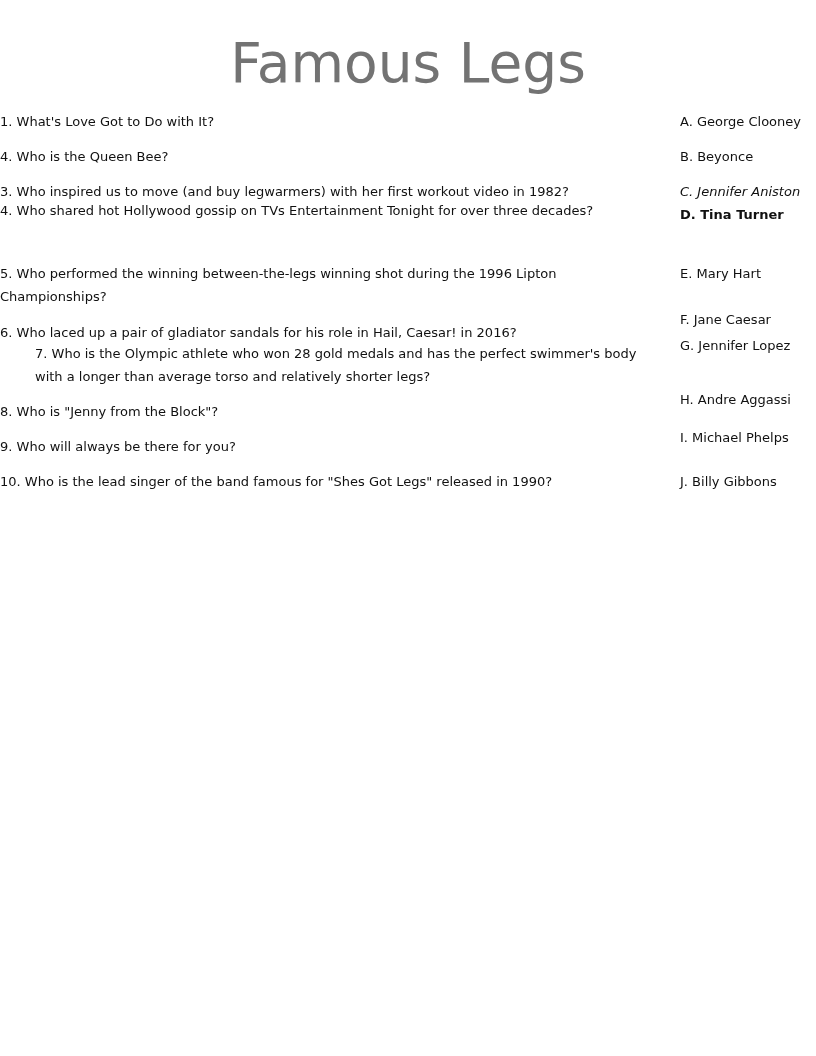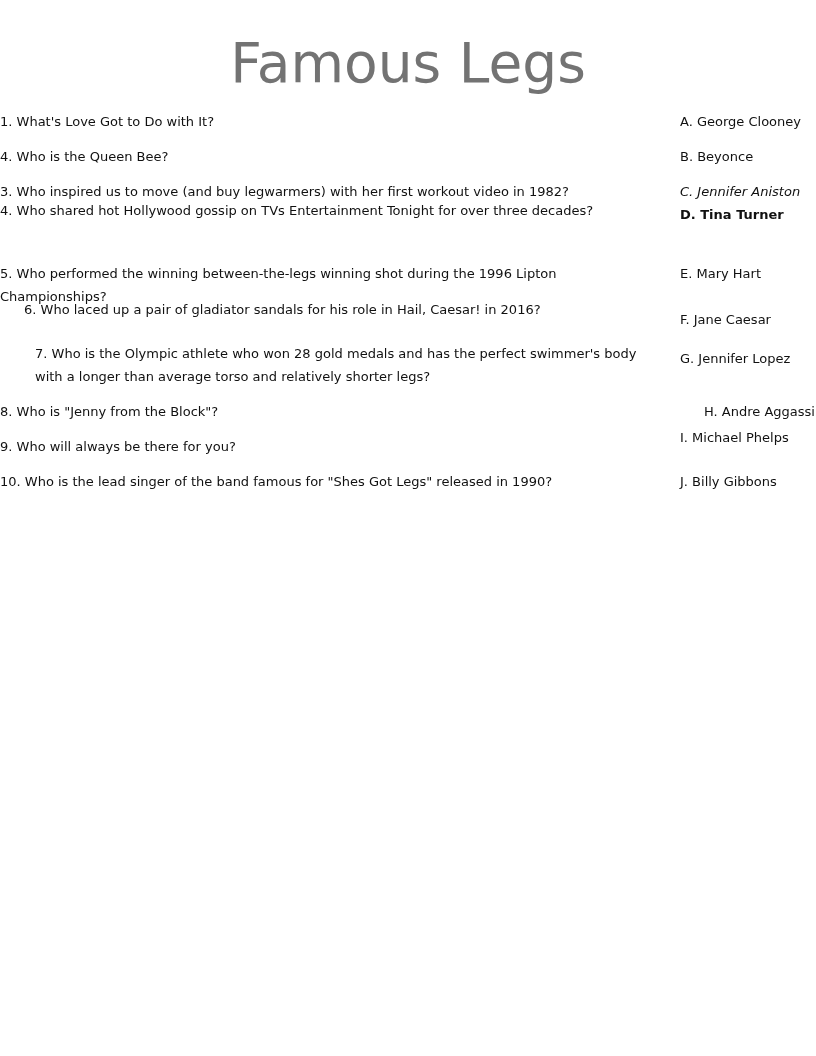--- a/index.html
+++ b/index.html
@@ -56,31 +56,31 @@
 <body>
 
 <h1 class="title">Famous Legs</h1>
 
 <div class="questions">
   <div class="row q" style="position:absolute;top:0px;">1. What's Love Got to Do with It?</div>
   <div class="row q" style="position:absolute;top:35px;">4. Who is the Queen Bee?</div>
   <div class="row q" style="position:absolute;top:70px;">3. Who inspired us to move (and buy legwarmers) with her first workout video in 1982?</div>
   <div class="row q" style="position:absolute;top:89px;">4. Who shared hot Hollywood gossip on TVs Entertainment Tonight for over three decades?</div>
   <div class="row q" style="position:absolute;top:152px;width:630px;">5. Who performed the winning between-the-legs winning shot during the 1996 Lipton Championships?</div>
-  <div class="row q" style="position:absolute;top:188px;padding-left:24px;">6. Who laced up a pair of gladiator sandals for his role in Hail, Caesar! in 2016?</div>
+  <div class="row q" style="position:absolute;top:211px;">6. Who laced up a pair of gladiator sandals for his role in Hail, Caesar! in 2016?</div>
   <div class="row q" style="position:absolute;top:232px;width:630px;margin-left:35px;">7. Who is the Olympic athlete who won 28 gold medals and has the perfect swimmer's body with a longer than average torso and relatively shorter legs?</div>
   <div class="row q" style="position:absolute;top:290px;">8. Who is "Jenny from the Block"?</div>
   <div class="row q" style="position:absolute;top:325px;">9. Who will always be there for you?</div>
   <div class="row q" style="position:absolute;top:360px;">10. Who is the lead singer of the band famous for "Shes Got Legs" released in 1990?</div>
 </div>
 
 <div class="answers">
   <div class="row a" style="position:absolute;top:0px;">A. George Clooney</div>
   <div class="row a" style="position:absolute;top:35px;text-align:right;">B. Beyonce</div>
   <div class="row a" style="position:absolute;top:70px;font-style:italic;">C. Jennifer Aniston</div>
   <div class="row a" style="position:absolute;top:93px;font-weight:bold;">D. Tina Turner</div>
   <div class="row a" style="position:absolute;top:140px;margin-top:12px;">E. Mary Hart</div>
   <div class="row a" style="position:absolute;top:198px;">F. Jane Caesar</div>
-  <div class="row a" style="position:absolute;top:237px;">G. Jennifer Lopez</div>
-  <div class="row a" style="position:absolute;top:290px;margin-left:24px;">H. Andre Aggassi</div>
+  <div class="row a" style="position:absolute;top:224px;">G. Jennifer Lopez</div>
+  <div class="row a" style="position:absolute;top:278px;">H. Andre Aggassi</div>
   <div class="row a" style="position:absolute;top:316px;">I. Michael Phelps</div>
   <div class="row a" style="position:absolute;top:360px;">J. Billy Gibbons</div>
 </div>
 
 </body></html>

